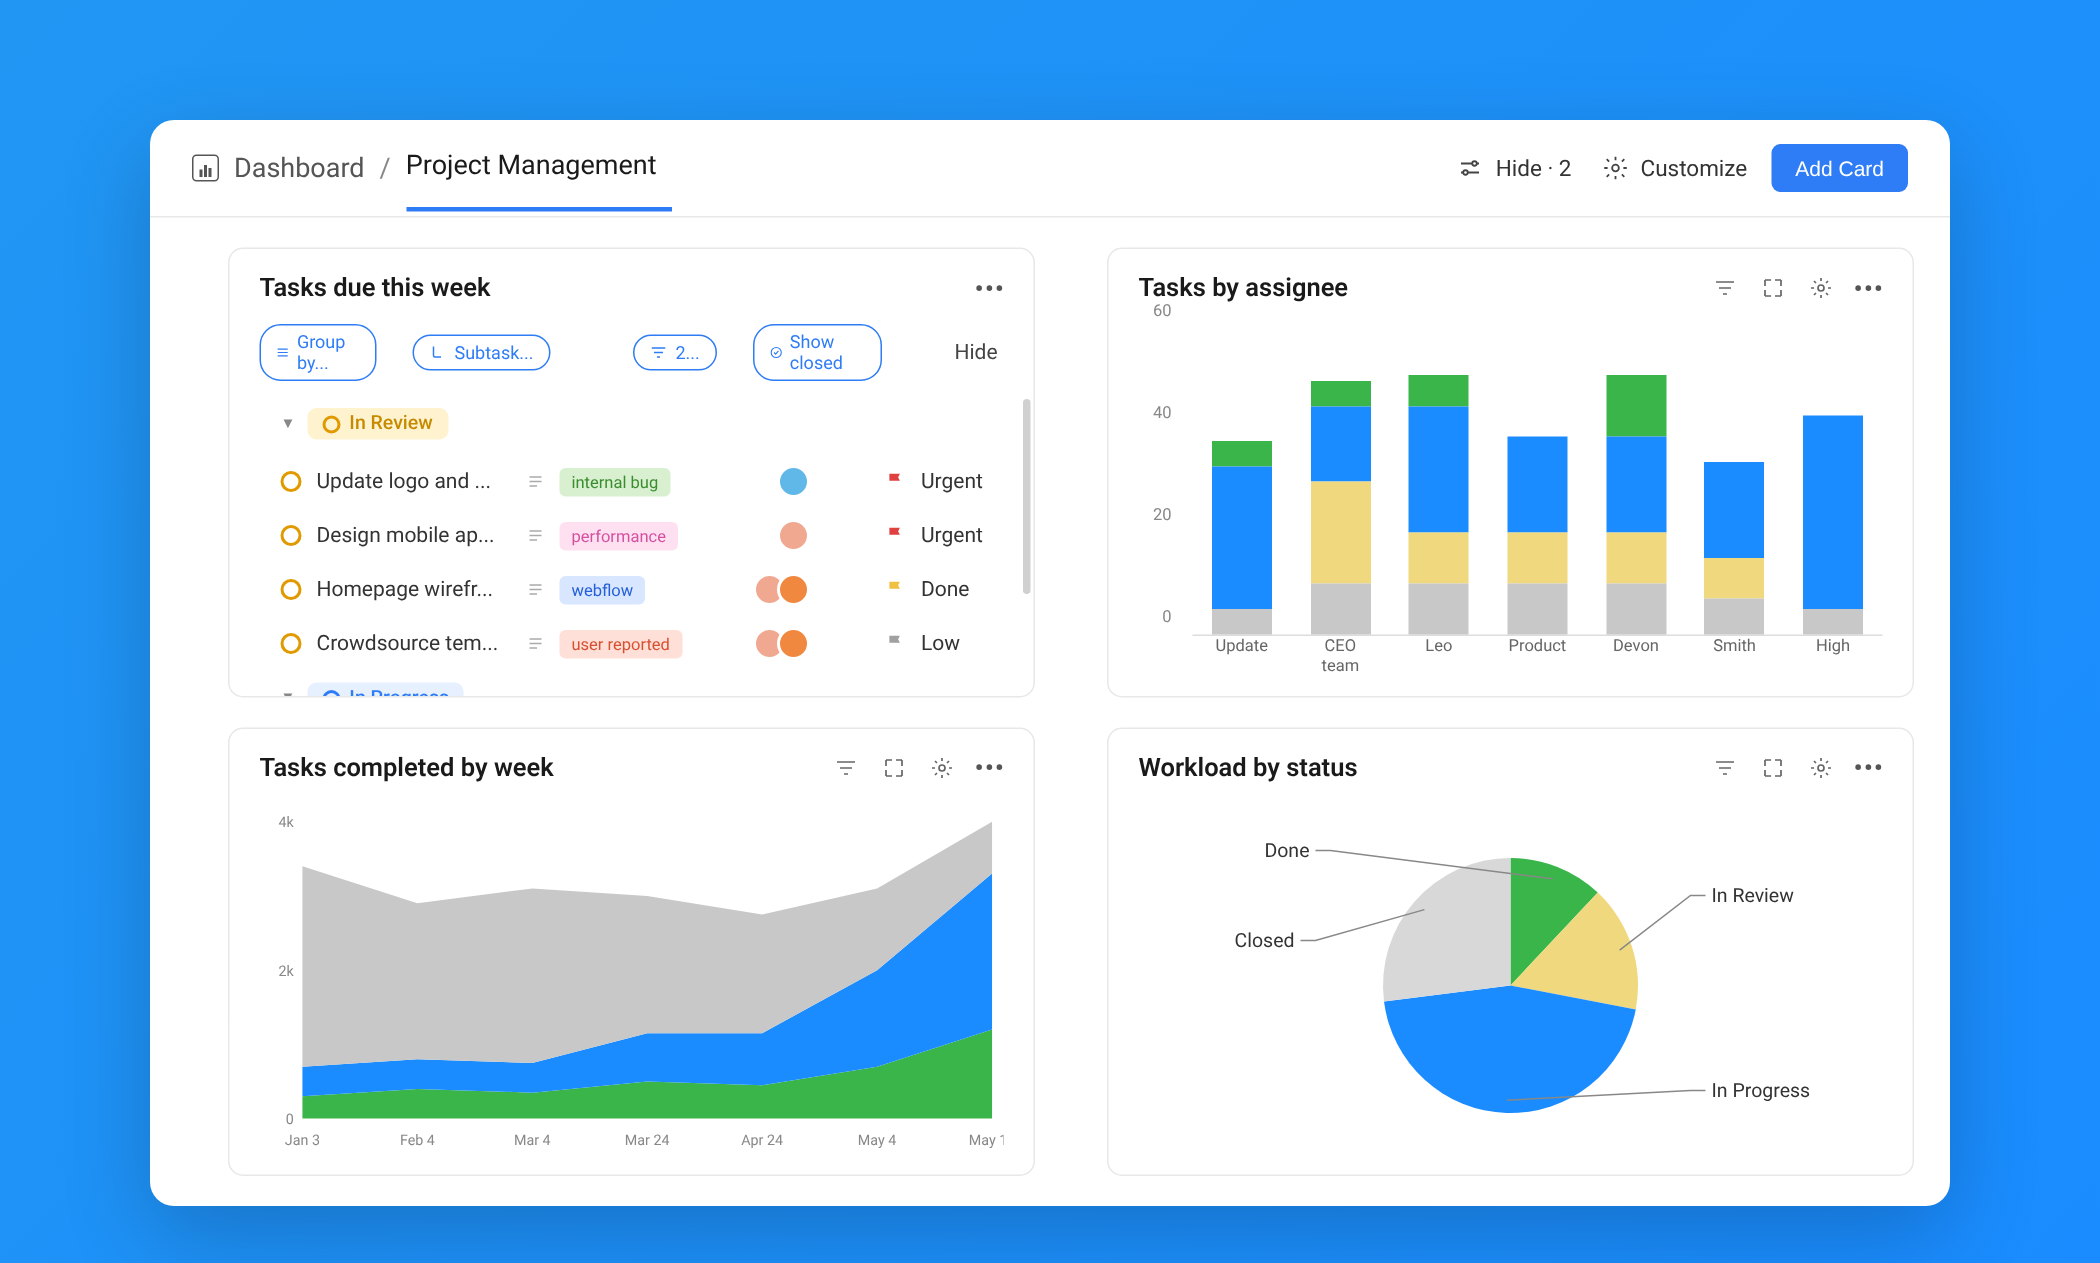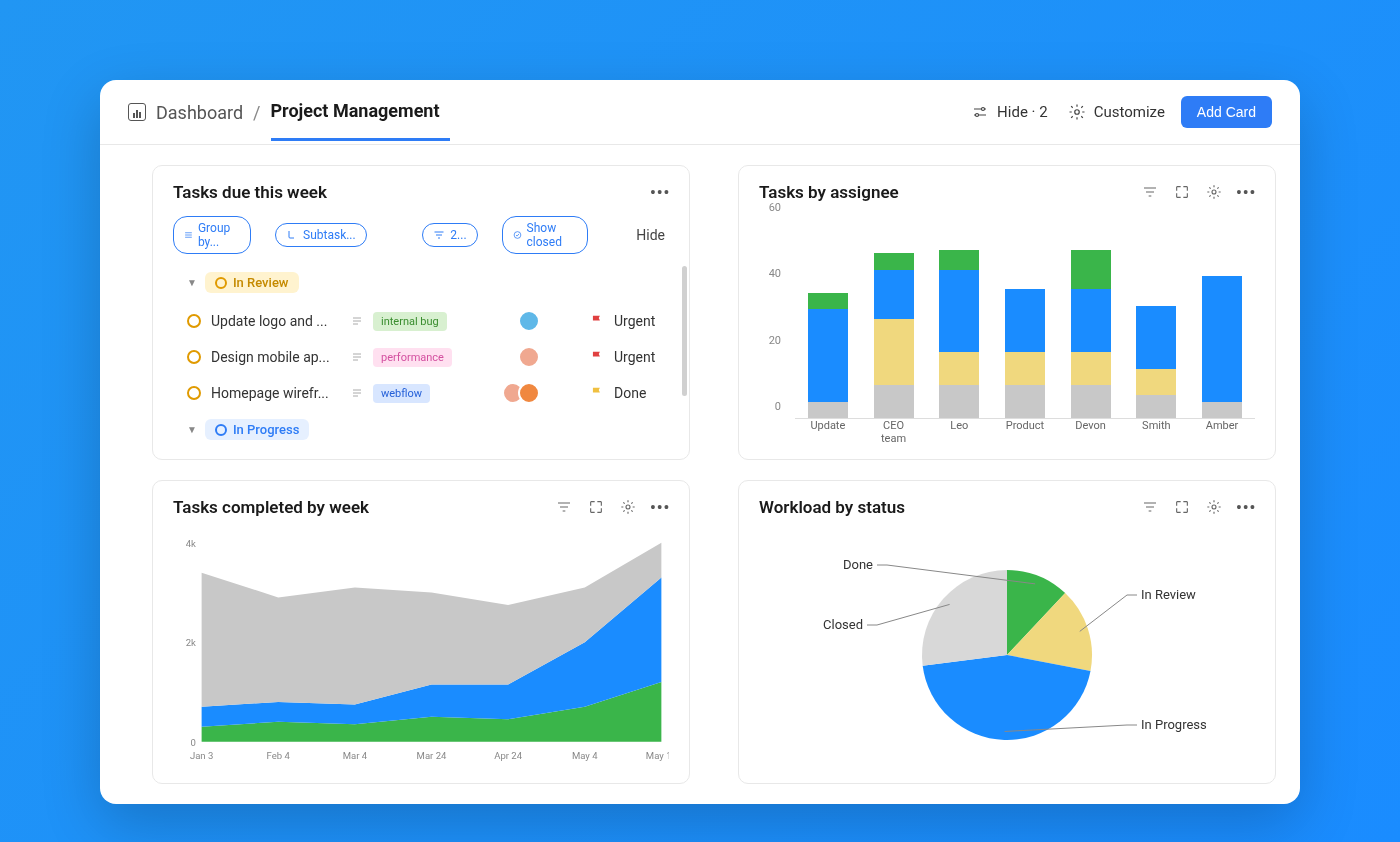--- a/index.html
+++ b/index.html
@@ -4,21 +4,21 @@
 <style>
 * { box-sizing: border-box; margin: 0; padding: 0; }
 body { font-family: -apple-system, BlinkMacSystemFont, "Segoe UI", Roboto, sans-serif; background: linear-gradient(135deg, #2196f3 0%, #1a8cff 100%); width: 1400px; height: 842px; padding: 80px 100px 0 100px; overflow: hidden; }
 .app { background: #fff; border-radius: 16px; box-shadow: 0 20px 60px rgba(0,0,0,.2); height: 724px; overflow: hidden; display: flex; flex-direction: column; }
 .header { display: flex; align-items: center; padding: 16px 28px; border-bottom: 1px solid #e8e8e8; gap: 12px; }
 .crumb { display: flex; align-items: center; gap: 10px; }
 .crumb .ico { width: 18px; height: 18px; border: 1.5px solid #555; border-radius: 3px; display: flex; align-items: flex-end; justify-content: center; gap: 1px; padding: 2px; }
 .crumb .ico i { width: 2px; background: #555; }
 .crumb a { color: #555; font-size: 18px; text-decoration: none; }
 .crumb .sep { color: #888; font-size: 18px; }
-.crumb .cur { color: #1a1a1a; font-weight: 700; font-size: 18px; position: relative; padding-bottom: 4px; }
+.crumb .cur { color: #1a1a1a; font-weight: 400; font-size: 18px; position: relative; padding-bottom: 4px; }
 .crumb .cur::after { content: ""; position: absolute; left: 0; right: -10px; bottom: -16px; height: 3px; background: #2e7cf6; }
 .hspace { flex: 1; }
 .hbtn { display: flex; align-items: center; gap: 8px; color: #333; font-size: 15px; cursor: pointer; padding: 6px 4px; }
 .hbtn svg { width: 18px; height: 18px; stroke: #444; fill: none; stroke-width: 1.6; }
 .addcard { background: #2e7cf6; color: #fff; border: none; border-radius: 6px; padding: 8px 16px; font-size: 14px; font-weight: 500; cursor: pointer; }
 .grid { flex: 1; display: grid; grid-template-columns: 1fr 1fr; gap: 20px; padding: 20px 24px; overflow: hidden; }
 .card { background: #fff; border: 1px solid #e8e8e8; border-radius: 10px; overflow: hidden; display: flex; flex-direction: column; position: relative; margin-left: 28px; }
 .chead { display: flex; align-items: center; padding: 16px 20px 10px 20px; }
 .ctitle { font-size: 17px; font-weight: 600; color: #1a1a1a; }
 .cactions { margin-left: auto; display: flex; gap: 14px; align-items: center; }
@@ -187,20 +187,36 @@
     <span class="tag blue">webflow</span>
     <span class="avs">
                 <span class="av" style="background:#f0a890"></span>
                 <span class="av" style="background:#f08840"></span>
               </span>
     <svg class="flag" viewBox="0 0 24 24" fill="#f0c040">
                 <path d="M5 3v18M5 3h12l-2 4 2 4H5"></path>
               </svg>
     <span class="prio">Done</span>
             </div>
+            <div class="task">
+    <span class="tdot"></span>
+    <span class="tname">Crowdsource tem...</span>
+    <span class="ticon"><svg width="12" height="12" viewBox="0 0 24 24" stroke="#aaa" fill="none" stroke-width="2">
+                  <path d="M4 6h16M4 12h16M4 18h10"></path>
+                </svg></span>
+    <span class="tag red">user reported</span>
+    <span class="avs">
+                <span class="av" style="background:#f0a890"></span>
+                <span class="av" style="background:#f08840"></span>
+              </span>
+    <svg class="flag" viewBox="0 0 24 24" fill="#a0a0a0">
+                <path d="M5 3v18M5 3h12l-2 4 2 4H5"></path>
+              </svg>
+    <span class="prio">Low</span>
+            </div>
           </div>
         <div class="group" style="margin-top:8px">
           <span class="chev">▼</span>
           <span class="grlabel progress">
               <span class="grdot progress"></span>
               <span>In Progress</span>
             </span>
         </div>
       </div>
     </div>
@@ -274,21 +290,21 @@
               <div class="seg" style="height: 8.33333%; background: rgb(200, 200, 200);"></div>
             </div>
           </div>
         <div class="xlabels" id="bar-xlabels">
             <span>Update</span>
             <span>CEO team</span>
             <span>Leo</span>
             <span>Product</span>
             <span>Devon</span>
             <span>Smith</span>
-            <span>Amber</span>
+            <span>High</span>
           </div>
       </div>
     </div>
 
     <div class="card">
       <div class="chead">
         <div class="ctitle">Tasks completed by week</div>
         <div class="cactions">
           <span class="ibtn">
               <svg viewBox="0 0 24 24">

